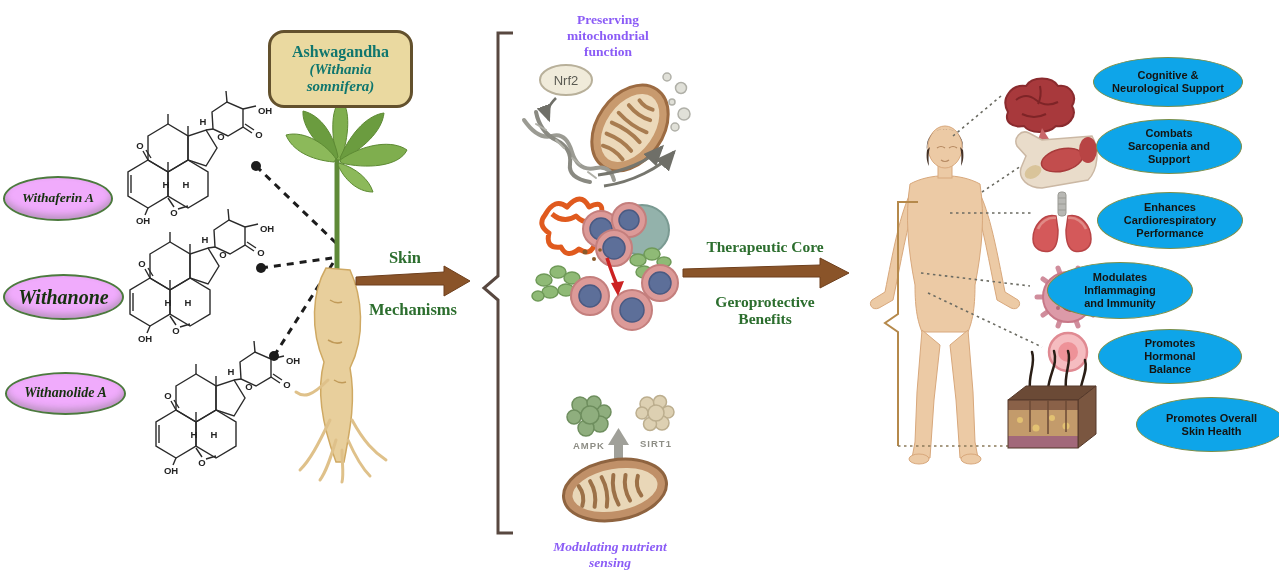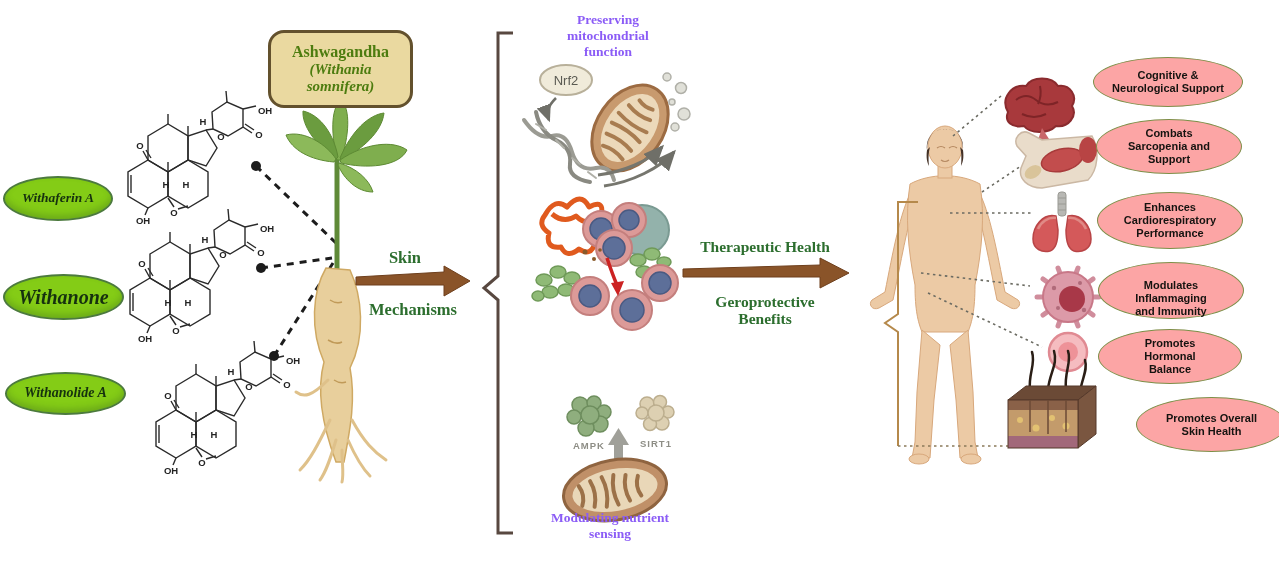--- a/index.html
+++ b/index.html
@@ -1,31 +1,31 @@
 <!DOCTYPE html>
 <html><head>
 <meta charset="utf-8">
 <style>
   html,body{margin:0;padding:0;background:#fff;}
   #canvas{position:relative;width:1279px;height:581px;background:#ffffff;overflow:hidden;
           font-family:"Liberation Sans",sans-serif;}
   #art{position:absolute;left:0;top:0;}
   .ov{position:absolute;display:flex;align-items:center;justify-content:center;
       text-align:center;white-space:pre-line;box-sizing:border-box;}
-  .compound-ellipse{background:#84cc16;border:2px solid #4c7a3e;border-radius:50%;
+  .compound-ellipse{background:#f0abfc;border:2px solid #4c7a3e;border-radius:50%;
       font-family:"Liberation Serif",serif;font-style:italic;font-weight:bold;
       color:#16310f;font-size:14px;line-height:1.05;box-shadow:inset 0 -4px 6px rgba(40,80,30,.25);}
   .title-box{background:#ead9a0;border:3px solid #63512d;border-radius:16px;
-      font-family:"Liberation Serif",serif;color:#4d7c0f;flex-direction:column;line-height:1.12;}
+      font-family:"Liberation Serif",serif;color:#0f766e;flex-direction:column;line-height:1.12;}
   .title-box .tb1{font-weight:bold;font-size:16px;}
   .title-box .tb2{font-weight:bold;font-style:italic;font-size:15px;white-space:pre-line;}
   .green-label{font-family:"Liberation Serif",serif;font-weight:bold;color:#2c6e2e;line-height:1.1;}
   .mech-title{font-family:"Liberation Serif",serif;font-weight:bold;color:#8b5cf6;
       font-size:13.5px;line-height:1.18;}
-  .benefit-ellipse{background:#fca5a5;border:1.5px solid #7d8f48;border-radius:50%;
+  .benefit-ellipse{background:#0ea5e9;border:1.5px solid #7d8f48;border-radius:50%;
       font-weight:bold;color:#151310;font-size:11px;line-height:1.18;}
 </style>
 </head>
 <body>
 
 <div id="canvas">
 
 <svg id="art" width="1279" height="581" viewBox="0 0 1279 581">
   <defs>
     <marker id="ah" markerWidth="9" markerHeight="9" refX="6" refY="3" orient="auto">
@@ -398,42 +398,42 @@
   <span class="tb2">(Withania
 somnifera)</span>
 </div>
 
 <div class="ov green-label" style="left:369px;top:247px;width:72px;height:22px;font-size:16.5px;">Skin</div>
 <div class="ov green-label" style="left:348px;top:299px;width:130px;height:22px;font-size:16.5px;">Mechanisms</div>
 
 <div class="ov mech-title" style="left:538px;top:8px;width:140px;height:56px;">Preserving
 mitochondrial
 function</div>
-<div class="ov mech-title" style="left:522px;top:508px;width:176px;height:36px;">Modulating nutrient
+<div class="ov mech-title" style="left:522px;top:537px;width:176px;height:36px;font-style:italic;">Modulating nutrient
 sensing</div>
 
-<div class="ov green-label" style="left:682px;top:236px;width:166px;height:22px;font-size:15.5px;">Therapeutic Health</div>
+<div class="ov green-label" style="left:682px;top:236px;width:166px;height:22px;font-size:15.5px;">Therapeutic Core</div>
 <div class="ov green-label" style="left:684px;top:290px;width:162px;height:40px;font-size:15.5px;">Geroprotective
 Benefits</div>
 
 <div class="ov benefit-ellipse" style="left:1093px;top:57px;width:150px;height:50px;">
   <span>Cognitive &amp;
 Neurological Support</span>
 </div>
 <div class="ov benefit-ellipse" style="left:1096px;top:119px;width:146px;height:55px;">
   <span>Combats
 Sarcopenia and
 Support</span>
 </div>
 <div class="ov benefit-ellipse" style="left:1097px;top:192px;width:146px;height:57px;text-align:center;">
   <span>Enhances
 Cardiorespiratory
 Performance</span>
 </div>
-<div class="ov benefit-ellipse" style="left:1098px;top:262px;width:146px;height:57px;align-items:flex-end;">
+<div class="ov benefit-ellipse" style="left:1047px;top:262px;width:146px;height:57px;">
   <span>Modulates
 Inflammaging
 and Immunity</span>
 </div>
 <div class="ov benefit-ellipse" style="left:1098px;top:329px;width:144px;height:55px;">
   <span>Promotes
 Hormonal
 Balance</span>
 </div>
 <div class="ov benefit-ellipse" style="left:1097px;top:397px;width:151px;height:55px;margin-left:39px;">

